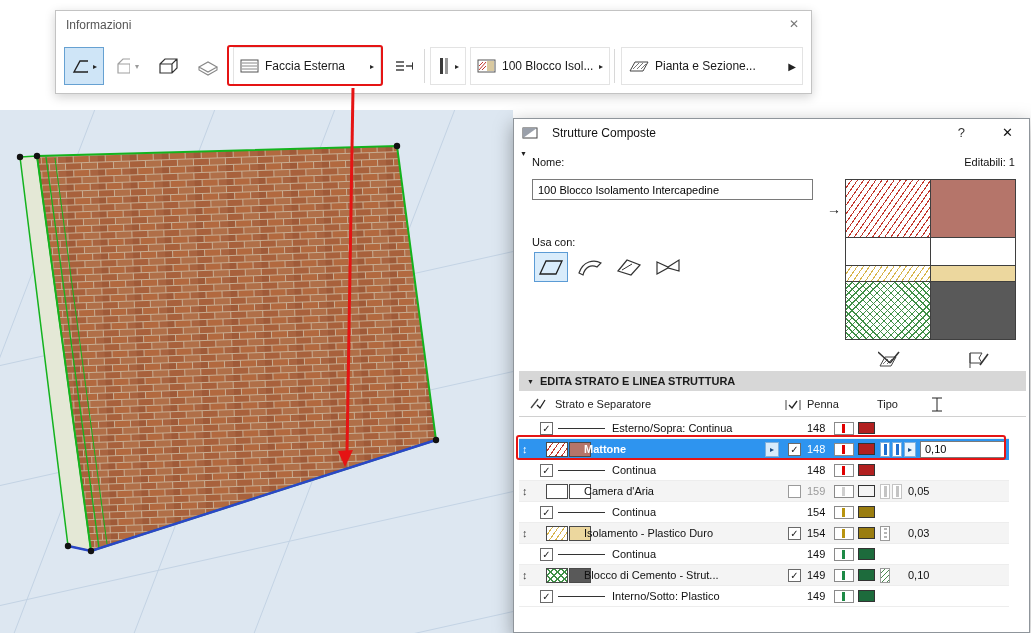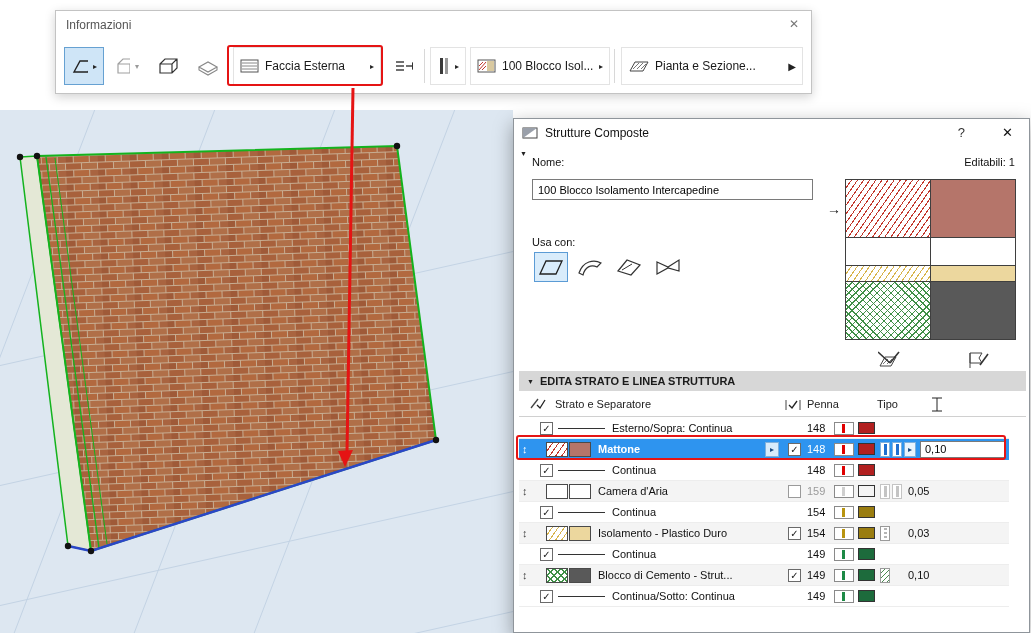--- a/index.html
+++ b/index.html
@@ -48,21 +48,21 @@
   
   .dialog {
     position:absolute; left:513px; top:118px; width:517px; height:515px;
     background:#fff; border:1px solid #8f959b;
     box-shadow:0 6px 18px rgba(0,0,0,.35); z-index:5; overflow:hidden;
   }
   .dlg-title {
     position:relative; height:28px; display:flex; align-items:center;
     padding:0 8px; background:#fff;
   }
-  .dlg-title-text { margin-left:7px; font-size:12px; color:#111; }
+  .dlg-title-text { margin-left:14px; font-size:12px; color:#111; }
   .dlg-help { position:absolute; right:64px; top:6px; font-size:13px; color:#333; cursor:pointer; }
   .dlg-close { position:absolute; right:16px; top:6px; font-size:13px; color:#111; cursor:pointer; }
   .dlg-flyout { position:absolute; left:6px; top:31px; font-size:7px; color:#222; }
 
   .lbl-nome { position:absolute; left:18px; top:37px; font-size:11px; color:#111; }
   .lbl-edit { position:absolute; right:14px; top:37px; font-size:11px; color:#111; }
   .name-input {
     position:absolute; left:18px; top:60px; width:281px; height:21px;
     border:1px solid #7a7a7a; font-size:11px; padding:0 5px; color:#000;
     font-family:"Liberation Sans","DejaVu Sans",sans-serif;
@@ -111,21 +111,21 @@
 
   .handle { position:absolute; left:3px; top:0; font-size:11px; line-height:21px; color:#444; cursor:grab; }
   .sel .handle { color:#fff; }
 
   .swatch { position:absolute; top:3px; width:22px; height:15px; border:1px solid #4a4a4a; background:#fff; cursor:pointer; }
   .sw1 { left:27px; } .sw2 { left:50px; }
 
   .sepline { position:absolute; left:39px; top:10px; width:47px; border-top:1px solid #333; }
 
   .lbl { position:absolute; font-size:11px; line-height:21px; color:#101010; white-space:nowrap; }
-  .sep-lbl { left:93px; } .lay-lbl { left:79px; }
+  .sep-lbl { left:93px; } .lay-lbl { left:65px; }
   .sel .lbl { color:#fff; font-weight:bold; }
 
   .expand { position:absolute; left:246px; top:3px; width:14px; height:15px;
             background:#d8ebfb; border:1px solid #7fb0dc; color:#16477e;
             font-size:8px; line-height:13px; text-align:center; cursor:pointer; }
 
   .pen { position:absolute; left:288px; font-size:11px; line-height:21px; color:#101010; }
   .sel .pen { color:#fff; }
   .muted .pen { color:#9b9b9b; }
 
@@ -494,21 +494,21 @@
           <span class="linea" style="--pc: #1d8a46;"></span>
           <span class="pencolor" style="background: rgb(29, 107, 60);"></span>
           <span class="tipo-wrap">
             <span class="tipo t-hatch"></span>
           </span>
           <span class="thick">0,10</span>
         </div>
         <div class="trow separator">
           <span class="cb sep-cb">✓</span>
           <span class="sepline"></span>
-          <span class="lbl sep-lbl">Continua/Sotto: Continua</span>
+          <span class="lbl sep-lbl">Interno/Sotto: Plastico</span>
           <span class="pen">149</span>
           <span class="linea" style="--pc: #1d8a46;"></span>
           <span class="pencolor" style="background: rgb(29, 107, 60);"></span>
         </div>
       </div>
   </div>
 
   <div class="hl hl-faccia"></div>
   <div class="hl hl-row"></div>
   <svg class="arrow-overlay" width="1031" height="633">

